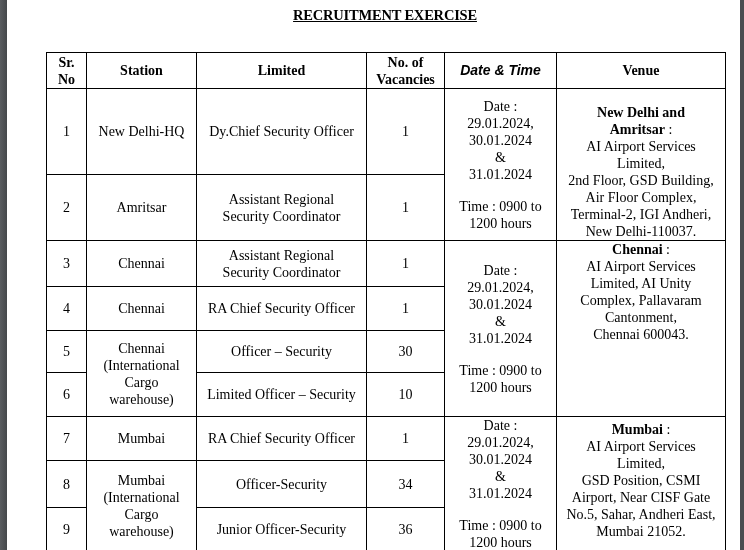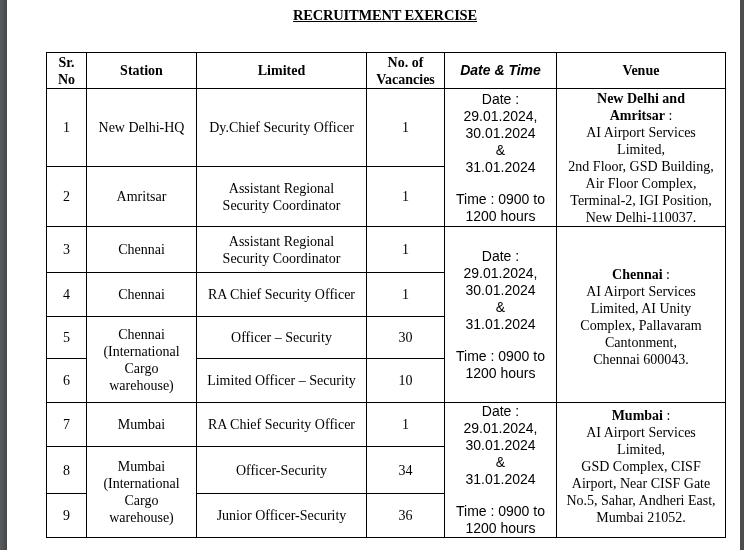--- a/index.html
+++ b/index.html
@@ -28,27 +28,27 @@
       width: 679px;
     }
     table.grid td, table.grid th {
       border: 1.5px solid #000; padding: 0; text-align: center;
       vertical-align: middle; font-size: 14px; line-height: 17px;
       font-weight: normal;
     }
     table.grid th { font-weight: bold; }
     th.sans { font-family: "Liberation Sans", sans-serif; font-size: 13.5px; vertical-align: top; padding-top: 1px; font-style: italic; }
     td.dt {
-      font-family: Liberation Sans, sans-serif; font-weight: bold;
+      font-family: Liberation Serif, serif; font-weight: bold;
       font-size: 13.5px; line-height: 15.5px;
     }
     td.venue {
       text-align: left; padding-left: 4px; font-size: 14.5px; line-height: 16.6px;
     }
-    td.venue.top { vertical-align: top; padding-top: 1px; }
+    td.venue.top { vertical-align: top; padding-top: 15px; }
     .gap { height: 15px; }
     b.vhead { font-weight: bold; }
     .line { display: block; }
   </style>
 </head>
 <body>
 
 <div class="edge-left"></div>
 <div class="edge-right"></div>
 
@@ -96,21 +96,21 @@
         <span class="line">Time : 0900 to</span>
         <span class="line">1200 hours</span>
       </td>
       <td class="venue top" rowspan="2">
         <span class="line"><b class="vhead">New Delhi and</b></span>
         <span class="line"><b class="vhead">Amritsar</b><span> :</span></span>
         <span class="line">AI Airport Services</span>
         <span class="line">Limited,</span>
         <span class="line">2nd Floor, GSD Building,</span>
         <span class="line">Air Floor Complex,</span>
-        <span class="line">Terminal-2, IGI Position,</span>
+        <span class="line">Terminal-2, IGI Andheri,</span>
         <span class="line">New Delhi-110037.</span>
       </td>
     </tr>
 
     <tr style="height:58px">
       <td>2</td>
       <td>Amritsar</td>
       <td>
           <span class="line">Assistant Regional</span>
           <span class="line">Security Coordinator</span>
@@ -129,21 +129,21 @@
       <td class="dt" rowspan="4">
         <span class="line">Date :</span>
         <span class="line">29.01.2024,</span>
         <span class="line">30.01.2024</span>
         <span class="line">&amp;</span>
         <span class="line">31.01.2024</span>
         <span class="line gap"></span>
         <span class="line">Time : 0900 to</span>
         <span class="line">1200 hours</span>
       </td>
-      <td class="venue" rowspan="4" style="vertical-align:top;padding-top:39px;">
+      <td class="venue" rowspan="4" style="vertical-align:top;">
         <span class="line"><b class="vhead">Chennai</b><span> :</span></span>
         <span class="line">AI Airport Services</span>
         <span class="line">Limited, AI Unity</span>
         <span class="line">Complex, Pallavaram</span>
         <span class="line">Cantonment,</span>
         <span class="line">Chennai 600043.</span>
       </td>
     </tr>
 
     <tr style="height:44px">
@@ -183,21 +183,21 @@
         <span class="line">&amp;</span>
         <span class="line">31.01.2024</span>
         <span class="line gap"></span>
         <span class="line">Time : 0900 to</span>
         <span class="line">1200 hours</span>
       </td>
       <td class="venue top" rowspan="3" style="padding-top:4px;">
         <span class="line"><b class="vhead">Mumbai</b><span> :</span></span>
         <span class="line">AI Airport Services</span>
         <span class="line">Limited,</span>
-        <span class="line">GSD Complex, CISF</span>
+        <span class="line">GSD Position, CSMI</span>
         <span class="line">Airport, Near CISF Gate</span>
         <span class="line">No.5, Sahar, Andheri East,</span>
         <span class="line">Mumbai 21052.</span>
       </td>
     </tr>
 
     <tr style="height:40px">
       <td>8</td>
       <td rowspan="2">
         <span class="line">Mumbai</span>

